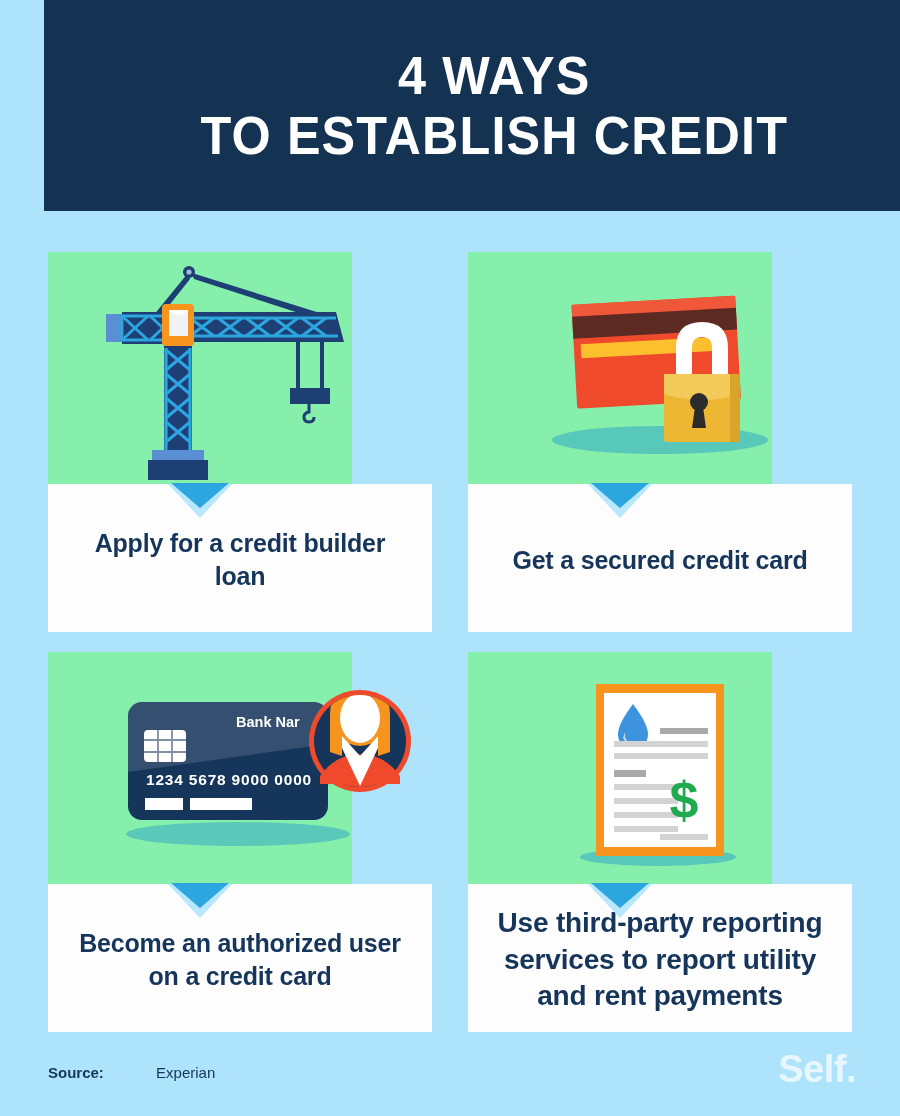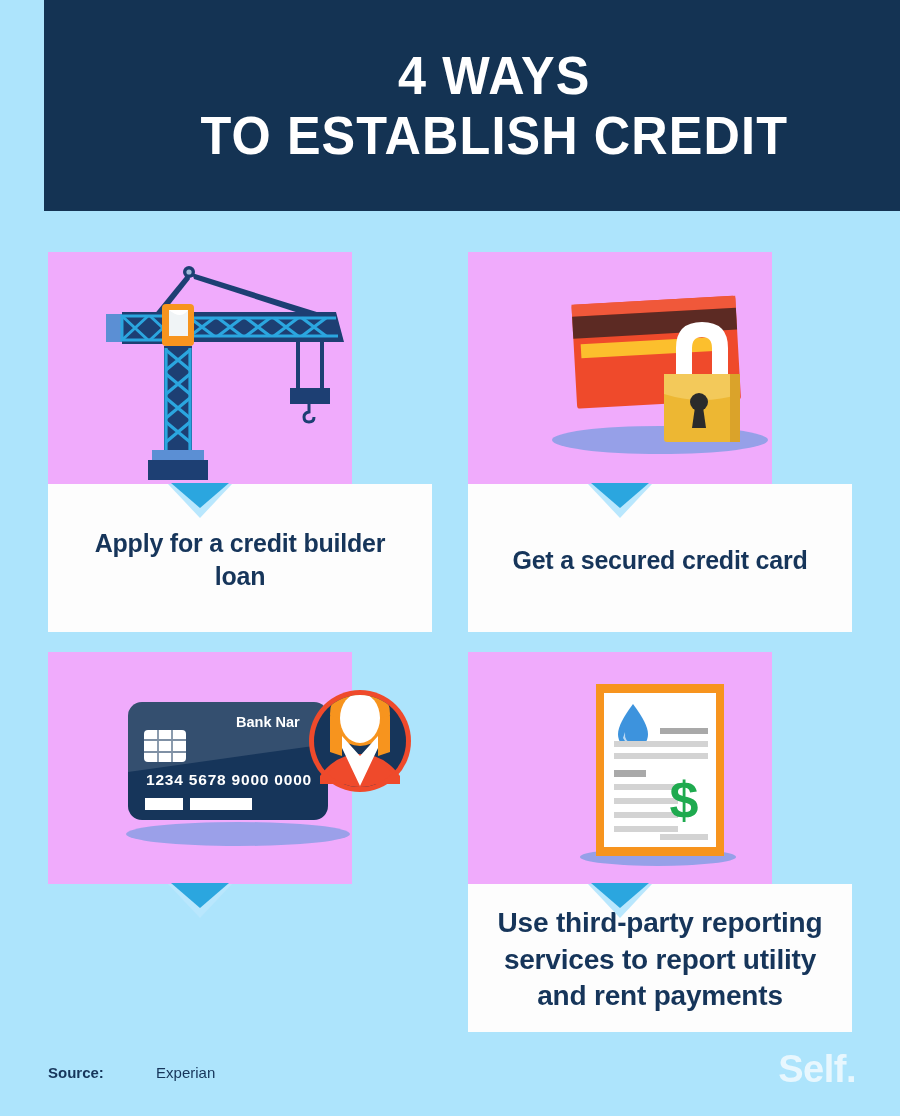--- a/index.html
+++ b/index.html
@@ -52,21 +52,21 @@
     grid-row-gap: 20px;
   }
   .card {
     width: 384px;
     position: relative;
   }
   .card-image {
     position: relative;
     width: 304px;
     height: 232px;
-    background: #f0abfc;
+    background: #86efac;
     overflow: visible;
   }
   
   .arrow-shadow {
     position: absolute;
     left: 50%;
     bottom: -34px;
     transform: translateX(-50%);
     width: 0;
     height: 0;
@@ -288,20 +288,23 @@
           <path d="M342 64 L342 100 L330 104 L330 66 Z" fill="#f7941e"></path>
 
           <ellipse cx="312" cy="66" rx="20" ry="25" fill="#ffffff"></ellipse>
 
           <path d="M294 84 L312 104 L330 84 L330 96 L312 134 L294 96 Z" fill="#ffffff"></path>
         </g>
       </svg>
       <div class="arrow-shadow"></div>
       <div class="arrow-main"></div>
     </div>
+    <div class="card-text">
+      <div class="card-text-label">Become an authorized user on a credit card</div>
+    </div>
   </div>
 
   <div class="card">
     <div class="card-image">
       <svg class="illus" viewBox="0 0 384 232">
 
         <ellipse cx="190" cy="205" rx="78" ry="9" fill="#1b91cc" opacity="0.42"></ellipse>
 
         <rect x="128" y="32" width="128" height="172" fill="#f7941e"></rect>
 

